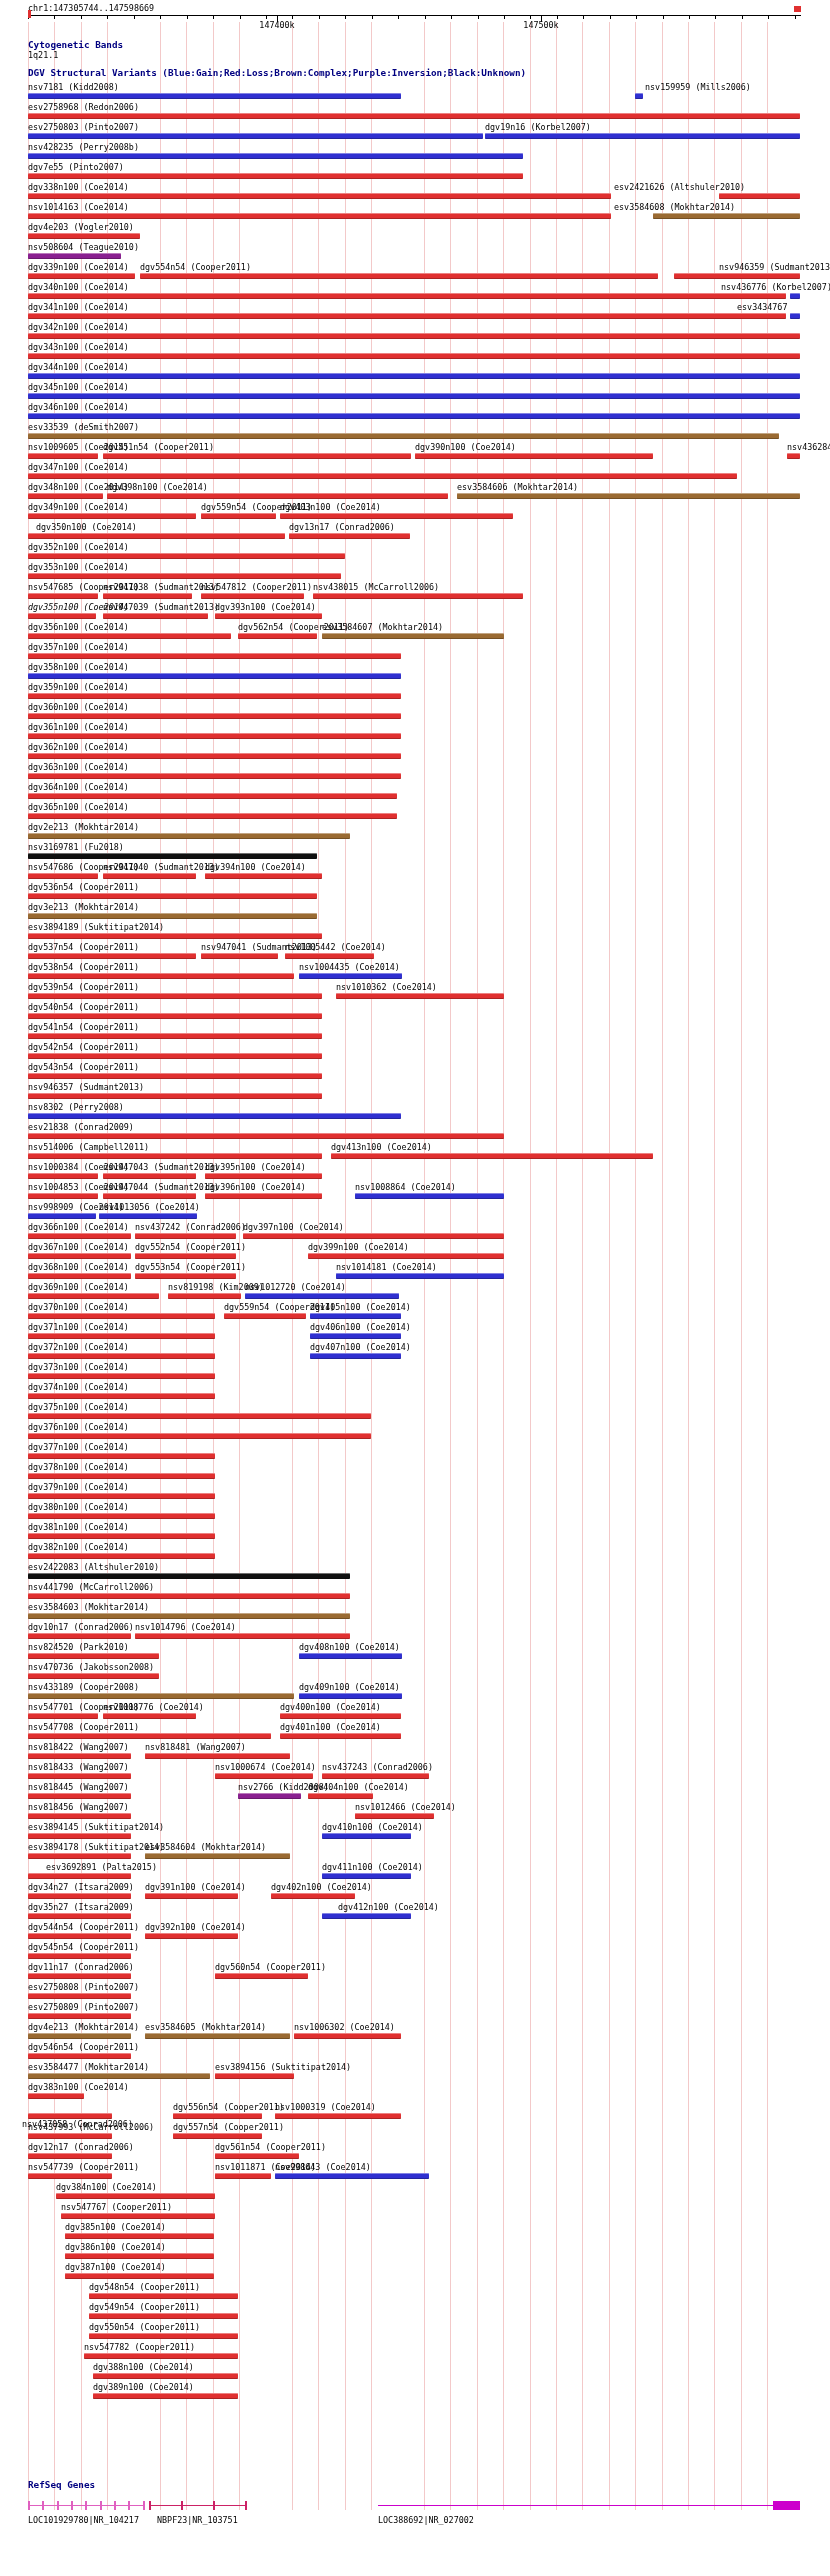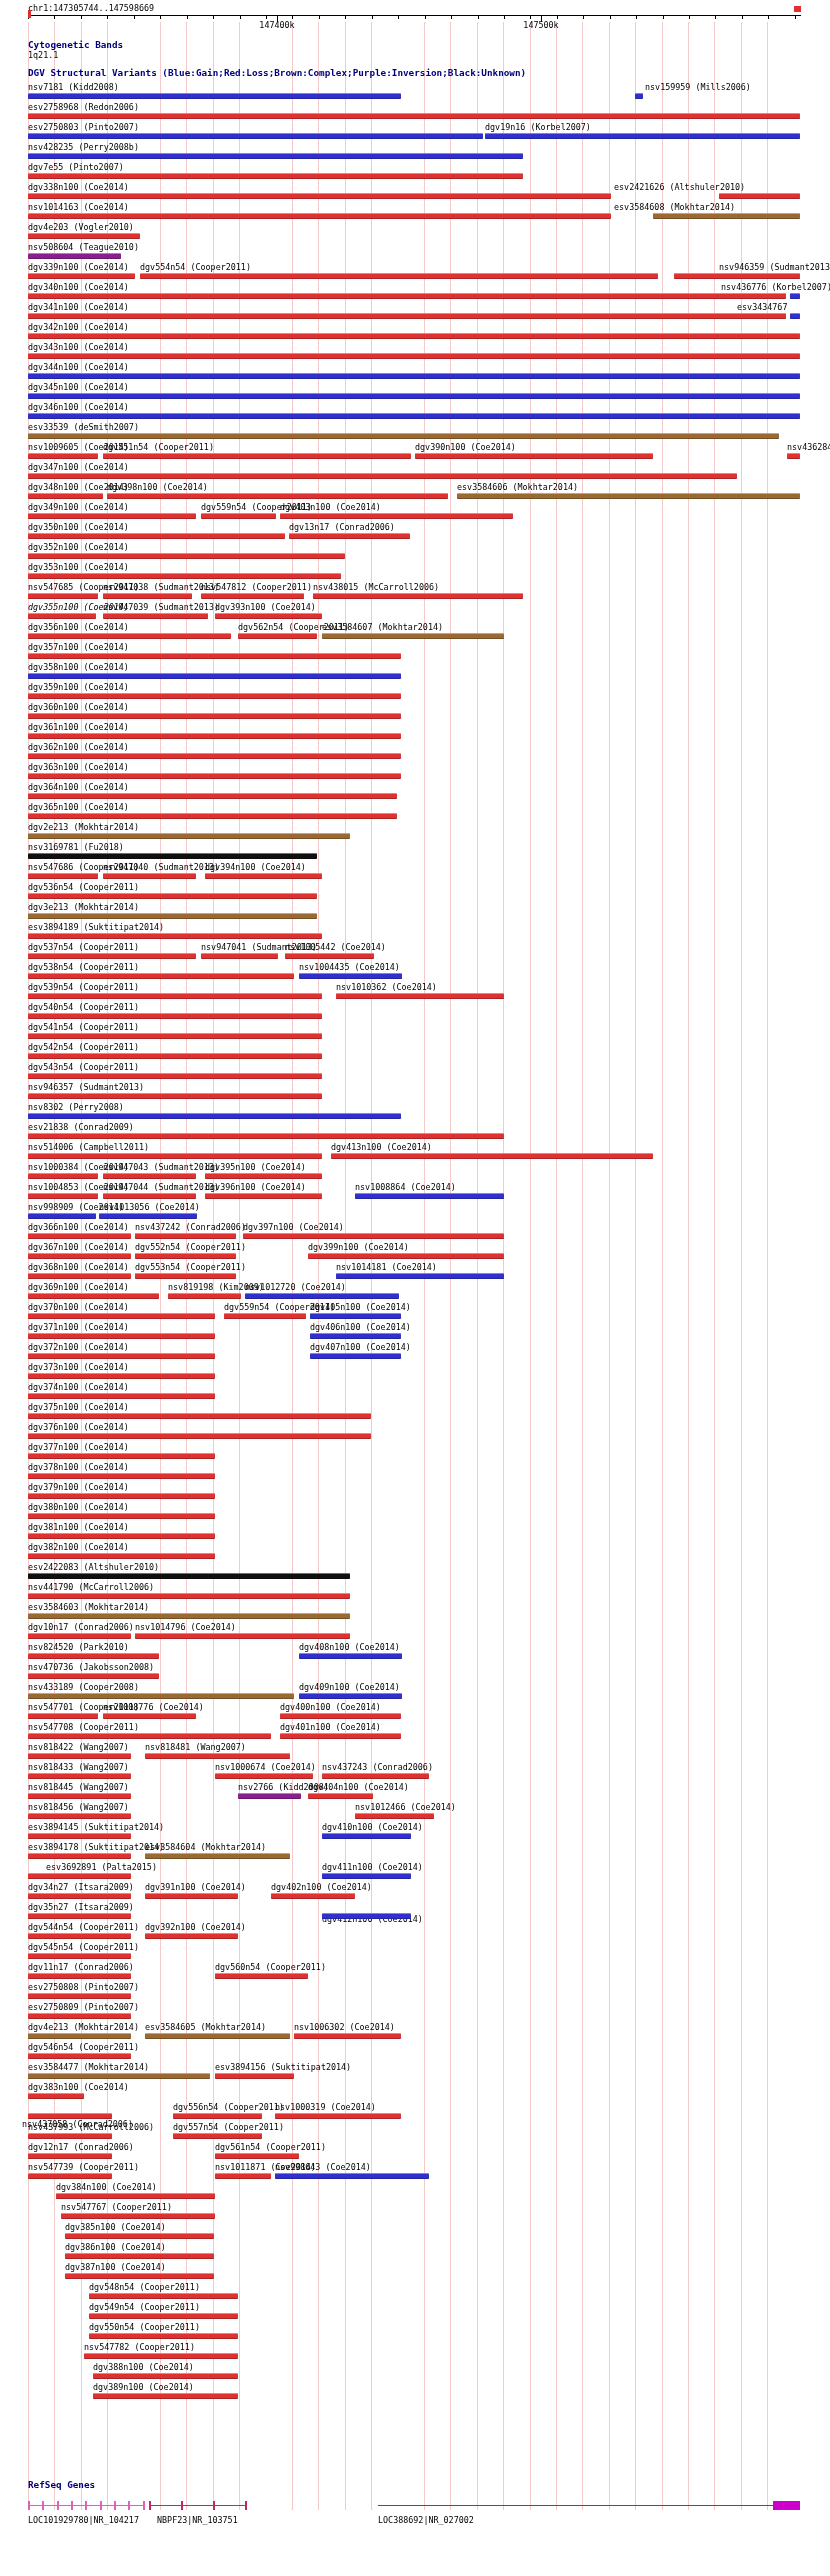--- a/index.html
+++ b/index.html
@@ -202,21 +202,21 @@
       </div>
       <div class="track-row">
         <span class="vlabel" style="left: 28px;">dgv349n100 (Coe2014)</span>
         <div class="vbar" style="left: 28px; width: 168px; background: rgb(224, 48, 48);"></div>
         <span class="vlabel" style="left: 201px;">dgv559n54 (Cooper2011)</span>
         <div class="vbar" style="left: 201px; width: 75px; background: rgb(224, 48, 48);"></div>
         <span class="vlabel" style="left: 280px;">dgv403n100 (Coe2014)</span>
         <div class="vbar" style="left: 280px; width: 233px; background: rgb(224, 48, 48);"></div>
       </div>
       <div class="track-row">
-        <span class="vlabel" style="left: 28px;">dgv350n100 (Coe2014)</span>
+        <span class="vlabel" style="left: 36px;">dgv350n100 (Coe2014)</span>
         <div class="vbar" style="left: 28px; width: 257px; background: rgb(224, 48, 48);"></div>
         <span class="vlabel" style="left: 289px;">dgv13n17 (Conrad2006)</span>
         <div class="vbar" style="left: 289px; width: 121px; background: rgb(224, 48, 48);"></div>
       </div>
       <div class="track-row">
         <span class="vlabel" style="left: 28px;">dgv352n100 (Coe2014)</span>
         <div class="vbar" style="left: 28px; width: 317px; background: rgb(224, 48, 48);"></div>
       </div>
       <div class="track-row">
         <span class="vlabel" style="left: 28px;">dgv353n100 (Coe2014)</span>
@@ -580,21 +580,21 @@
         <span class="vlabel" style="left: 28px;">dgv34n27 (Itsara2009)</span>
         <div class="vbar" style="left: 28px; width: 103px; background: rgb(224, 48, 48);"></div>
         <span class="vlabel" style="left: 145px;">dgv391n100 (Coe2014)</span>
         <div class="vbar" style="left: 145px; width: 93px; background: rgb(224, 48, 48);"></div>
         <span class="vlabel" style="left: 271px;">dgv402n100 (Coe2014)</span>
         <div class="vbar" style="left: 271px; width: 84px; background: rgb(224, 48, 48);"></div>
       </div>
       <div class="track-row">
         <span class="vlabel" style="left: 28px;">dgv35n27 (Itsara2009)</span>
         <div class="vbar" style="left: 28px; width: 103px; background: rgb(224, 48, 48);"></div>
-        <span class="vlabel" style="left: 322px; margin-top: 12px;">dgv412n100 (Coe2014)</span>
+        <span class="vlabel" style="left: 338px;">dgv412n100 (Coe2014)</span>
         <div class="vbar" style="left: 322px; width: 89px; background: rgb(48, 48, 208);"></div>
       </div>
       <div class="track-row">
         <span class="vlabel" style="left: 28px;">dgv544n54 (Cooper2011)</span>
         <div class="vbar" style="left: 28px; width: 103px; background: rgb(224, 48, 48);"></div>
         <span class="vlabel" style="left: 145px;">dgv392n100 (Coe2014)</span>
         <div class="vbar" style="left: 145px; width: 93px; background: rgb(224, 48, 48);"></div>
       </div>
       <div class="track-row">
         <span class="vlabel" style="left: 28px;">dgv545n54 (Cooper2011)</span>

